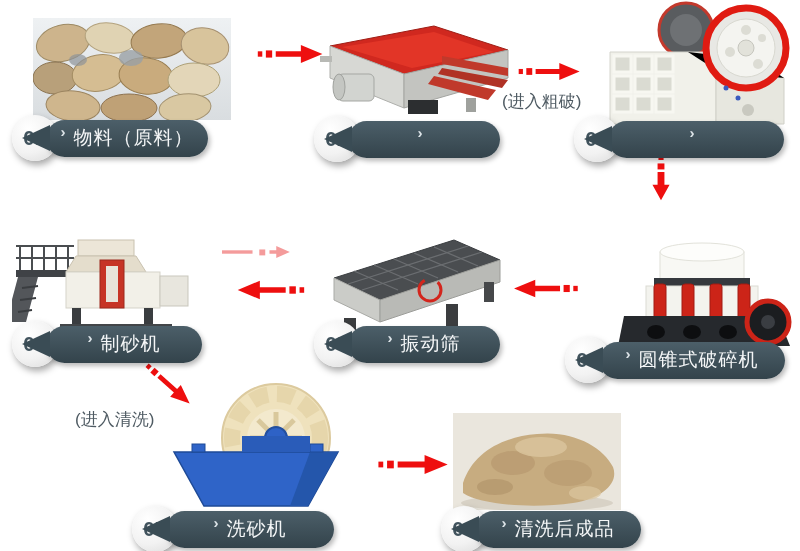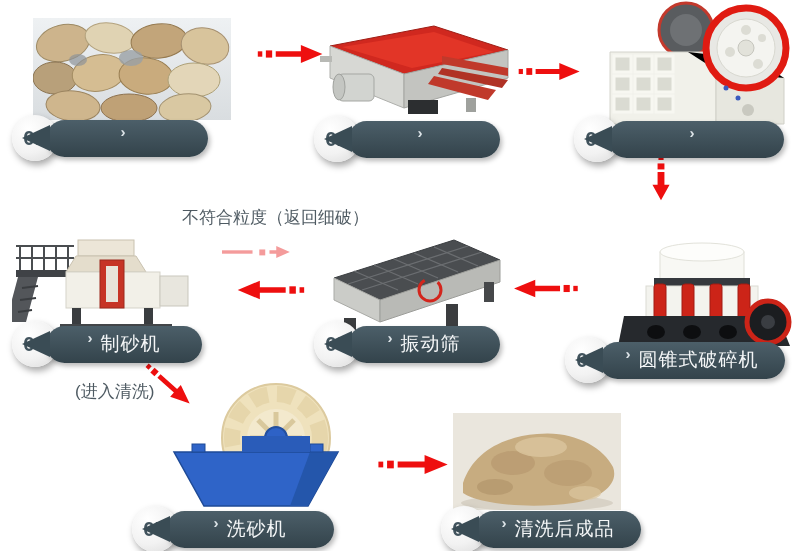--- a/index.html
+++ b/index.html
@@ -228,20 +228,21 @@
     </svg>
   </div>
 
   <div class="arrow" style="left:517px;top:60px">
     <svg width="66" height="23" viewBox="0 0 78 26" fill="#ee0f0f">
       <rect x="2" y="10" width="5" height="6"></rect>
         <rect x="11" y="9" width="7" height="8"></rect>
       <path d="M22 10 H50 V3 L74 13 L50 23 V16 H22 Z"></path>
     </svg>
   </div>
+  <div class="ann" style="left:502px;top:90px">(进入粗破)</div>
 
   <div class="arrow" style="left:648px;top:154px">
     <svg width="26" height="48" viewBox="0 0 26 56" fill="#ee0f0f">
       <rect x="10" y="2" width="6" height="5"></rect>
         <rect x="9" y="11" width="8" height="7"></rect>
       <path d="M9 21 H17 V36 H23 L13 54 L3 36 H9 Z"></path>
     </svg>
   </div>
 
   <div class="arrow" style="left:510px;top:277px">
@@ -253,50 +254,50 @@
   </div>
 
   <div class="arrow" style="left:228px;top:278px">
     <svg class="flip" width="84" height="24" viewBox="0 0 78 26" fill="#ee0f0f">
       <rect x="2" y="10" width="5" height="6"></rect>
         <rect x="11" y="9" width="7" height="8"></rect>
       <path d="M22 10 H50 V3 L74 13 L50 23 V16 H22 Z"></path>
     </svg>
   </div>
 
-  <div class="ann" style="left:182px;top:206px">不符合粒度（返回细破）</div>
   <div class="arrow" style="left:222px;top:243px">
     <svg width="78" height="18" viewBox="0 0 92 20" fill="#f49b9b">
       <rect x="0" y="8" width="36" height="4"></rect>
         <rect x="44" y="7" width="7" height="7"></rect>
       <path d="M56 8 H64 V3 L80 10 L64 17 V12 H56 Z"></path>
     </svg>
   </div>
 
-  <div class="ann" style="left:75px;top:380px">(进入清洗)</div>
+  <div class="ann" style="left:75px;top:408px">(进入清洗)</div>
   <div class="arrow" style="left:138px;top:374px;transform:rotate(42deg)">
     <svg width="62" height="22" viewBox="0 0 78 26" fill="#ee0f0f">
       <rect x="2" y="10" width="5" height="6"></rect>
         <rect x="11" y="9" width="7" height="8"></rect>
       <path d="M22 10 H50 V3 L74 13 L50 23 V16 H22 Z"></path>
     </svg>
   </div>
 
   <div class="arrow" style="left:374px;top:452px">
     <svg width="80" height="25" viewBox="0 0 78 26" fill="#ee0f0f">
       <rect x="2" y="10" width="5" height="6"></rect>
         <rect x="11" y="9" width="7" height="8"></rect>
       <path d="M22 10 H50 V3 L74 13 L50 23 V16 H22 Z"></path>
     </svg>
   </div>
 
   <div class="step" style="left:12px;top:115px">
     <div class="step-circle">01</div>
     <div class="step-pill" style="width:162px">
       <span class="chev">›</span>
+      <span>物料（原料）</span>
     </div>
   </div>
 
   <div class="step" style="left:314px;top:116px">
     <div class="step-circle">02</div>
     <div class="step-pill" style="width:152px">
       <span class="chev">›</span>
     </div>
   </div>
 

